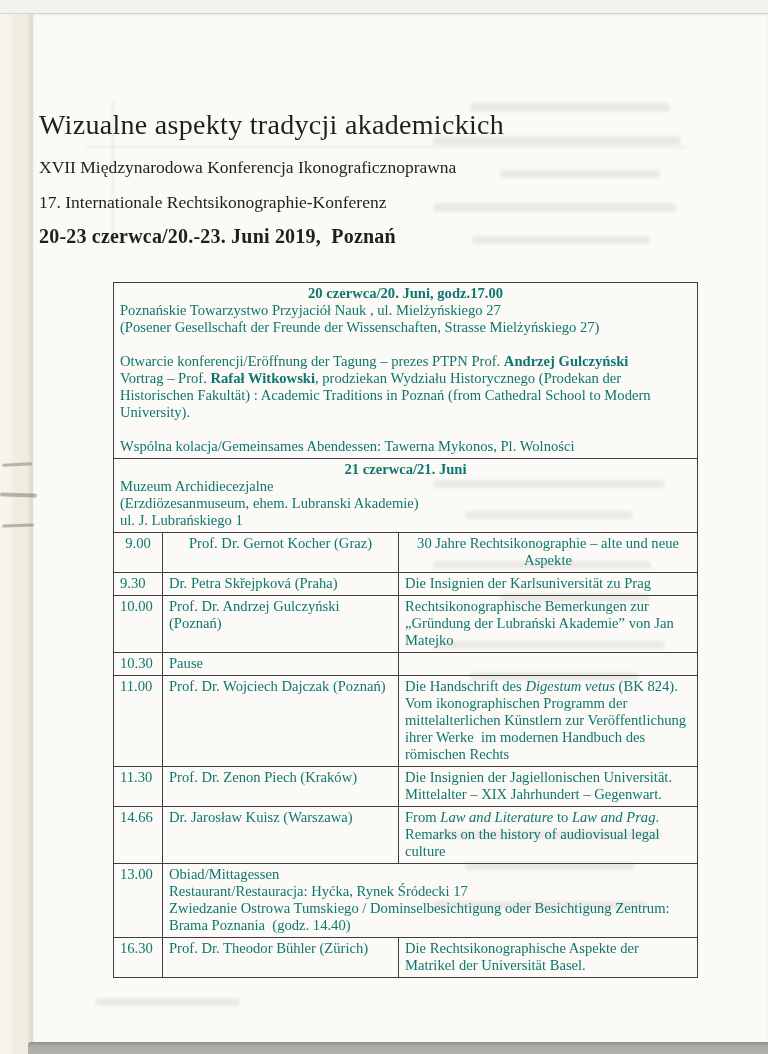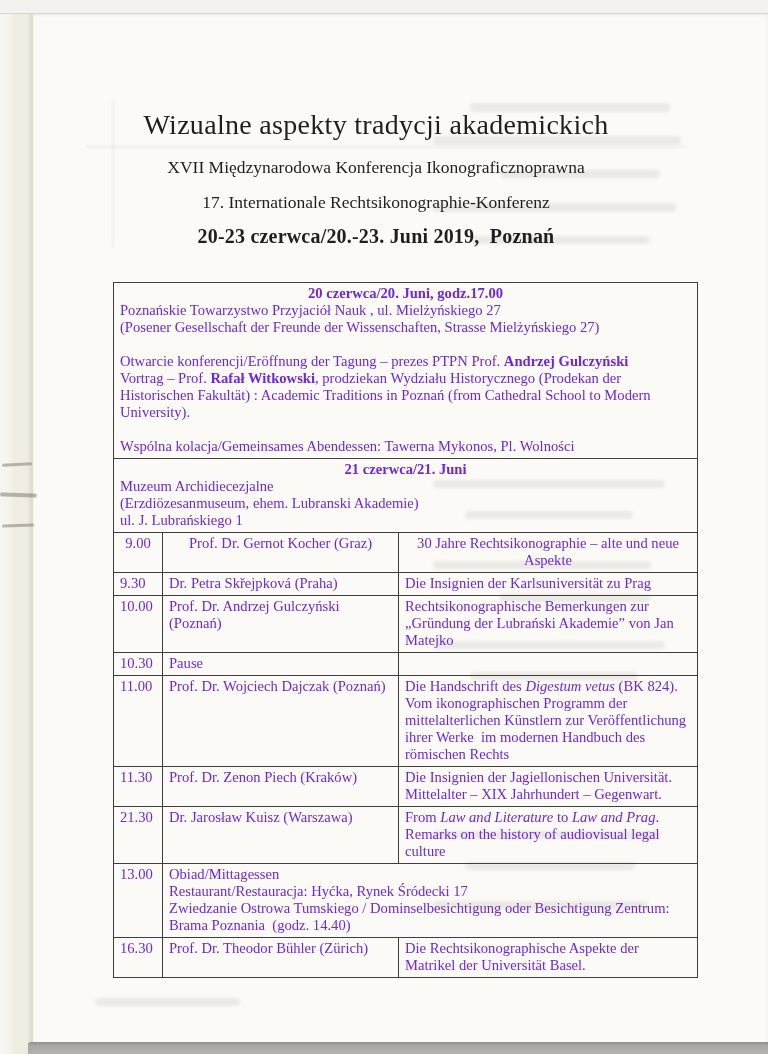--- a/index.html
+++ b/index.html
@@ -32,30 +32,30 @@
     position:absolute;z-index:3;background:#6f675a;opacity:.45;filter:blur(.6px);border-radius:2px;
   }
   
   .ghost{
     position:absolute;z-index:2;background:#7d7663;opacity:.12;filter:blur(1.6px);border-radius:4px;
   }
   .ghost-line{
     position:absolute;z-index:2;background:#8a8370;opacity:.10;filter:blur(1px);
   }
   
-  .hdr{position:absolute;left:20px;width:712px;text-align:center;z-index:4;}
+  .hdr{position:absolute;left:39px;width:712px;text-align:left;z-index:4;}
   .title{top:109px;font-size:28px;letter-spacing:.3px;}
   .sub1{top:157px;font-size:17.5px;}
   .sub2{top:192px;font-size:17.5px;}
   .dateline{top:225px;font-size:20px;font-weight:bold;letter-spacing:.2px;}
   
   table.program{
     position:absolute;left:113px;top:282px;width:584px;z-index:4;
     border-collapse:collapse;table-layout:fixed;
-    font-size:14.6px;line-height:17px;color:#6d28d9;
+    font-size:14.6px;line-height:17px;color:#0f766e;
   }
   table.program td{
     border:1.5px solid #3e3e3e;vertical-align:top;
     padding:2px 6px 3px 6px;overflow:hidden;
   }
   td.block{padding:2px 8px 4px 5px;}
   .blk-header{text-align:center;font-weight:bold;}
   .gap{margin-top:17px;}
   tr.rowA{height:170px;}
   tr.rowB{height:72px;}
@@ -150,21 +150,21 @@
         <td class="c-time">11.00</td>
         <td class="c-speaker">Prof. Dr. Wojciech Dajczak (Poznań)</td>
         <td class="c-title"><span>Die Handschrift des </span><em>Digestum vetus</em><span> (BK 824). Vom ikonographischen Programm der mittelalterlichen Künstlern zur Veröffentlichung ihrer Werke&nbsp; im modernen Handbuch des römischen Rechts</span></td>
       </tr>
       <tr style="height: 30px;">
         <td class="c-time">11.30</td>
         <td class="c-speaker">Prof. Dr. Zenon Piech (Kraków)</td>
         <td class="c-title"><span>Die Insignien der Jagiellonischen Universität. Mittelalter – XIX Jahrhundert – Gegenwart.</span></td>
       </tr>
       <tr style="height: 54px;">
-        <td class="c-time">21.30</td>
+        <td class="c-time">14.66</td>
         <td class="c-speaker">Dr. Jarosław Kuisz (Warszawa)</td>
         <td class="c-title"><span>From </span><em>Law and Literature</em><span> to </span><em>Law and Prag</em><span>. Remarks on the history of audiovisual legal culture</span></td>
       </tr>
       <tr style="height: 64px;">
         <td class="c-time">13.00</td>
         <td class="c-span" colspan="2">
           <div>Obiad/Mittagessen</div>
           <div>Restaurant/Restauracja: Hyćka, Rynek Śródecki 17</div>
           <div>Zwiedzanie Ostrowa Tumskiego / Dominselbesichtigung oder Besichtigung Zentrum:</div>
           <div>Brama Poznania&nbsp; (godz. 14.40)</div>

